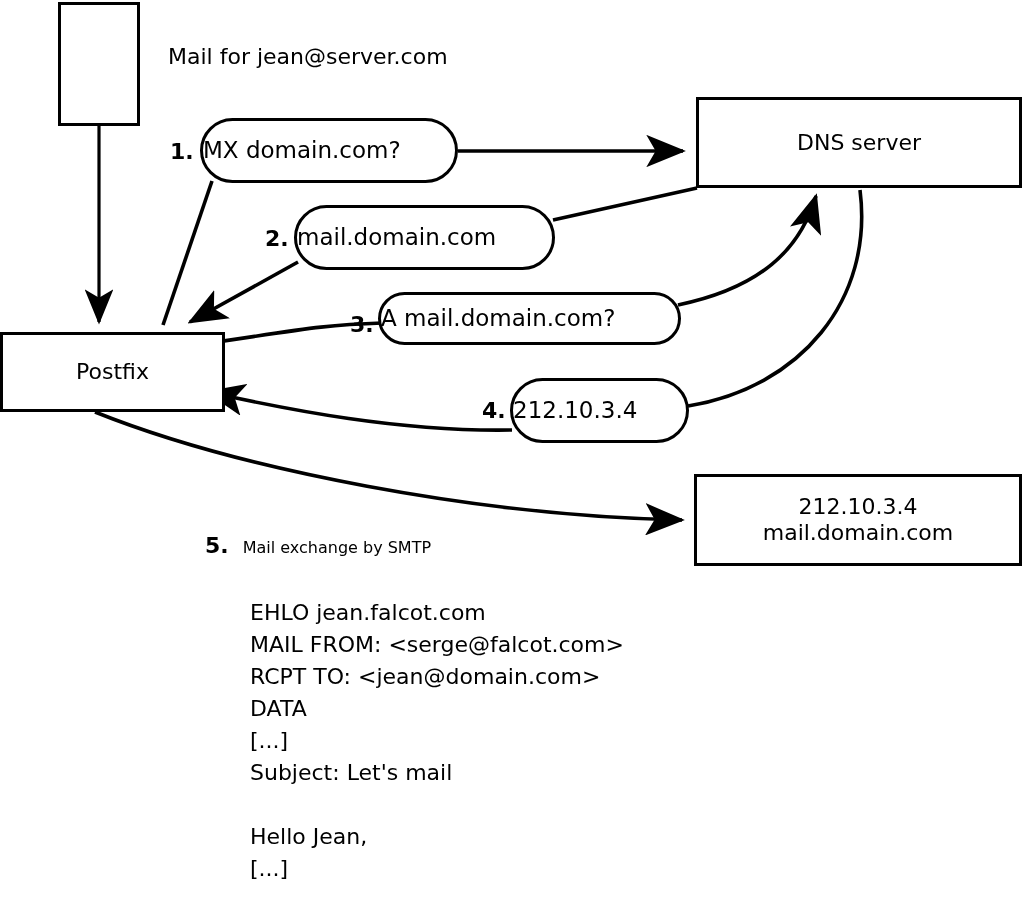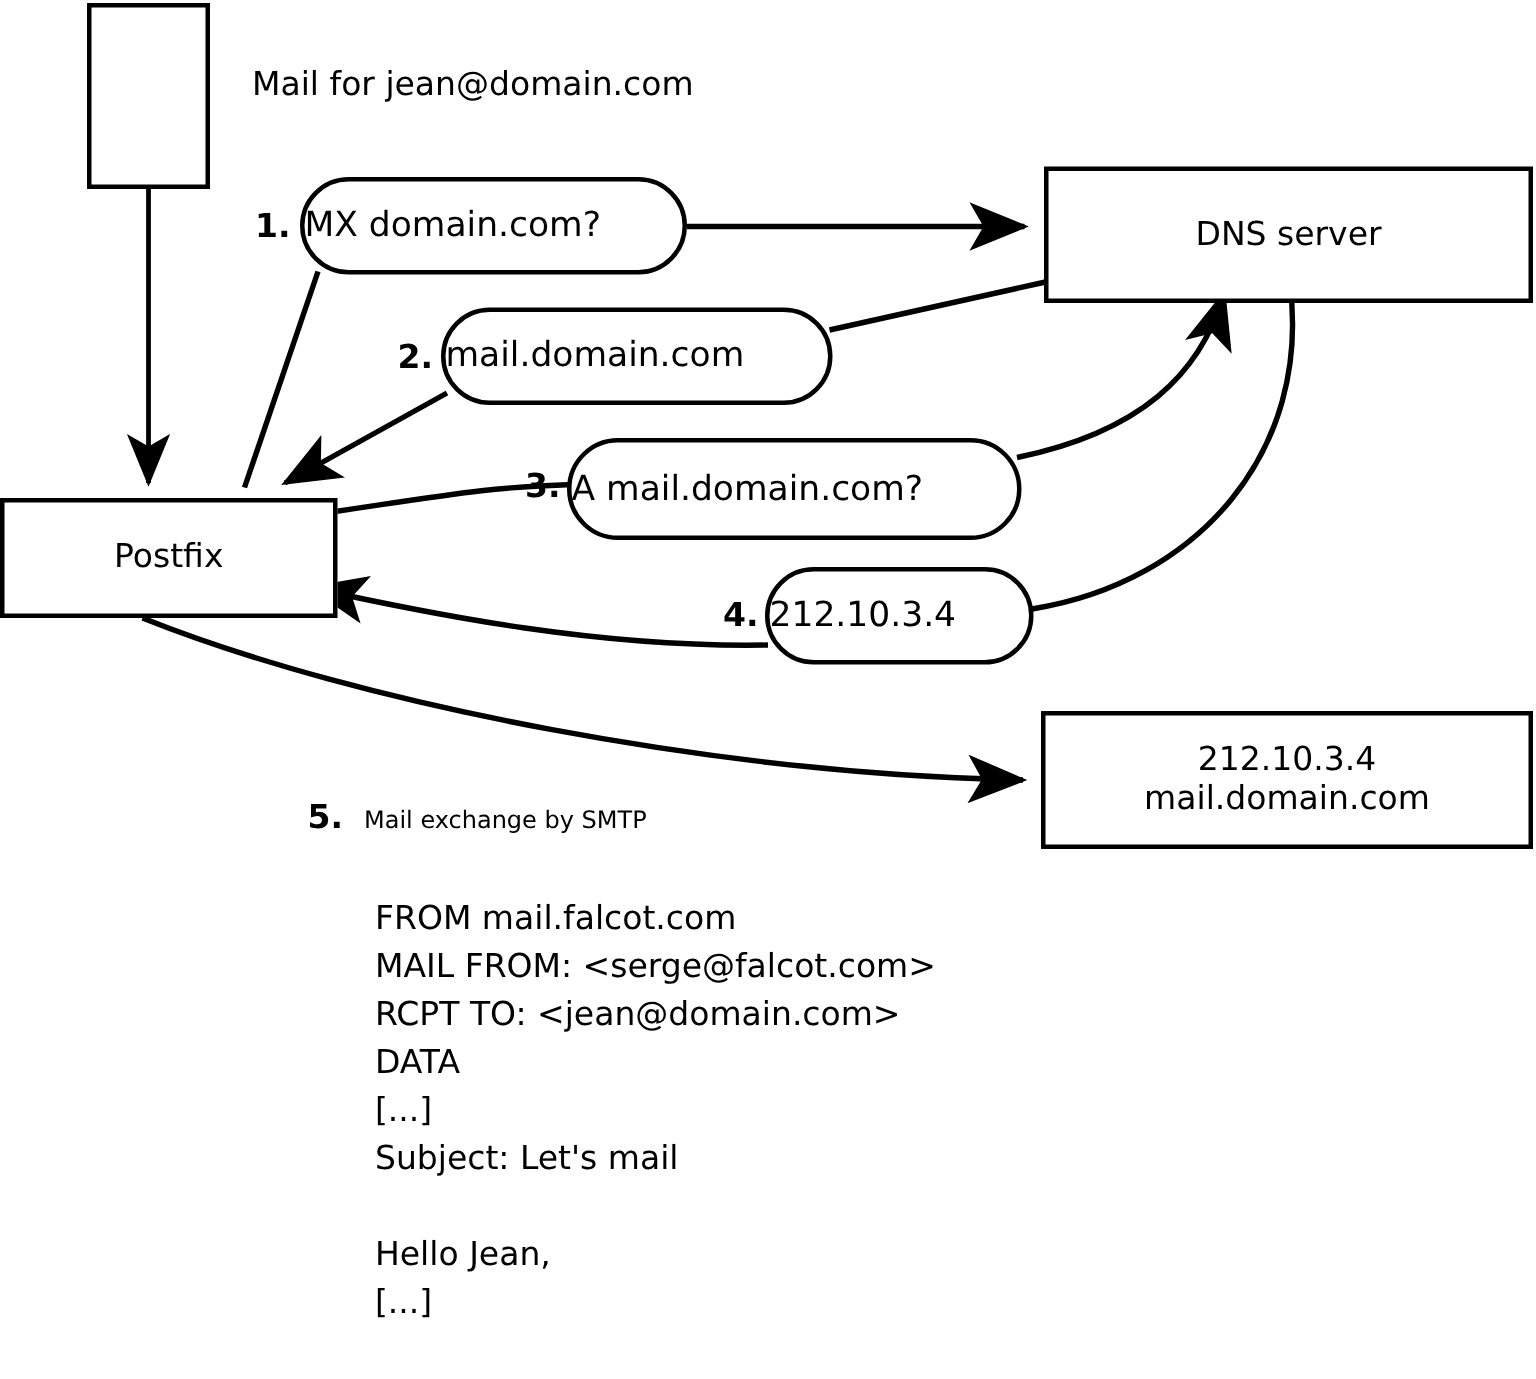--- a/index.html
+++ b/index.html
@@ -129,62 +129,62 @@
 
     <path d="M512,430 C400,432 290,410 208,392" fill="none" stroke="#000000" stroke-width="3.6" marker-end="url(#arrowhead)"></path>
 
     <path d="M95,412 C240,470 480,516 682,520" fill="none" stroke="#000000" stroke-width="3.6" marker-end="url(#arrowhead)"></path>
   </svg>
 
   <div class="node-box" style="left:58px; top:2px; width:82px; height:124px;">
     <div class="node-label"></div>
   </div>
 
-  <div class="free-text" style="left:168px; top:46px;">Mail for jean@domain.com</div>
+  <div class="free-text" style="left:168px; top:46px;">Mail for jean@server.com</div>
 
   <div class="node-box" style="left:0px; top:332px; width:225px; height:80px;">
     <div class="node-label">Postfix</div>
   </div>
 
-  <div class="node-box" style="left:696px; top:97px; width:326px; height:91px;margin-top:14px;">
+  <div class="node-box" style="left:696px; top:97px; width:326px; height:91px;">
     <div class="node-label">DNS server</div>
   </div>
 
   <div class="node-box" style="left:694px; top:474px; width:328px; height:92px;">
     <div class="node-label">212.10.3.4</div>
     <div class="node-label">mail.domain.com</div>
   </div>
 
   <div class="step-num" style="left:170px; top:141px;">1.</div>
   <div class="bubble" style="left:200px; top:118px; width:258px; height:65px;">
     <div class="bubble-text">MX domain.com?</div>
   </div>
 
   <div class="step-num" style="left:265px; top:228px;">2.</div>
   <div class="bubble" style="left:294px; top:205px; width:261px; height:65px;">
     <div class="bubble-text">mail.domain.com</div>
   </div>
 
   <div class="step-num" style="left:350px; top:314px;">3.</div>
-  <div class="bubble" style="left:378px; top:292px; width:303px; height:68px;">
+  <div class="bubble" style="left:378px; top:292px; width:303px; height:53px;">
     <div class="bubble-text">A mail.domain.com?</div>
   </div>
 
   <div class="step-num" style="left:482px; top:400px;">4.</div>
   <div class="bubble" style="left:510px; top:378px; width:179px; height:65px;">
     <div class="bubble-text">212.10.3.4</div>
   </div>
 
   <div class="step5-row" style="left:205px; top:533px;">
     <span class="step5-num">5.</span>
     <span class="step5-text">Mail exchange by SMTP</span>
   </div>
 
   <div class="smtp-block" style="left:250px; top:597px;">
-    <div class="smtp-line">FROM mail.falcot.com</div>
+    <div class="smtp-line">EHLO jean.falcot.com</div>
     <div class="smtp-line">MAIL FROM: &lt;serge@falcot.com&gt;</div>
     <div class="smtp-line">RCPT TO: &lt;jean@domain.com&gt;</div>
     <div class="smtp-line">DATA</div>
     <div class="smtp-line">[...]</div>
     <div class="smtp-line">Subject: Let's mail</div>
     <div class="smtp-line"></div>
     <div class="smtp-line">Hello Jean,</div>
     <div class="smtp-line">[...]</div>
     <div class="smtp-line"></div>
     <div class="smtp-line">.</div>

